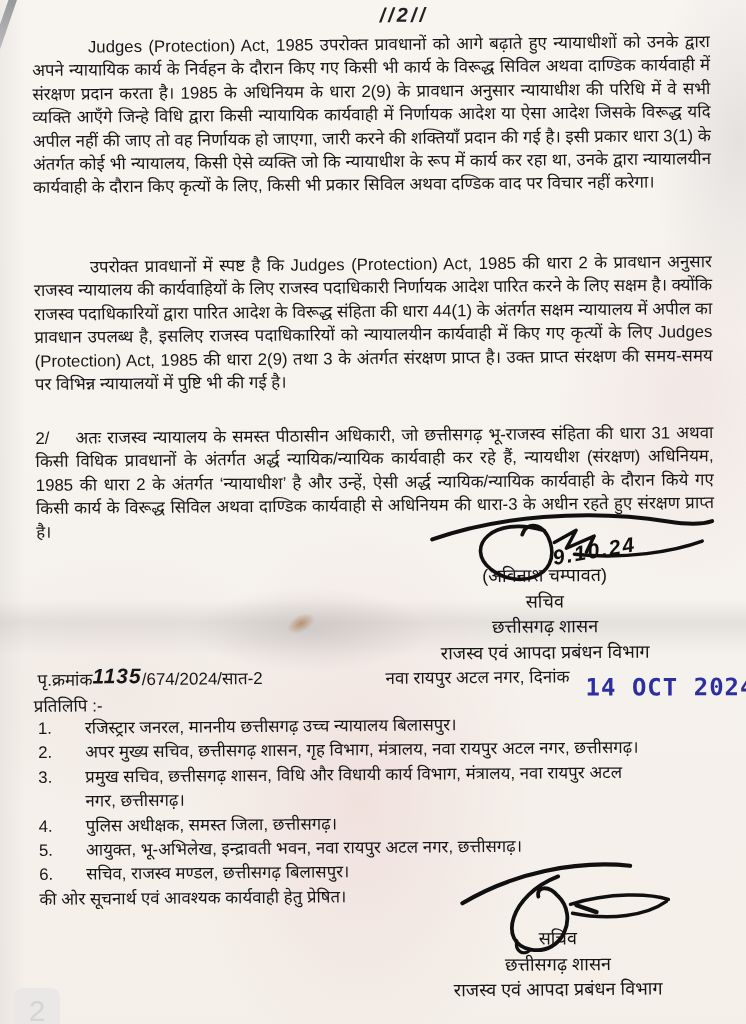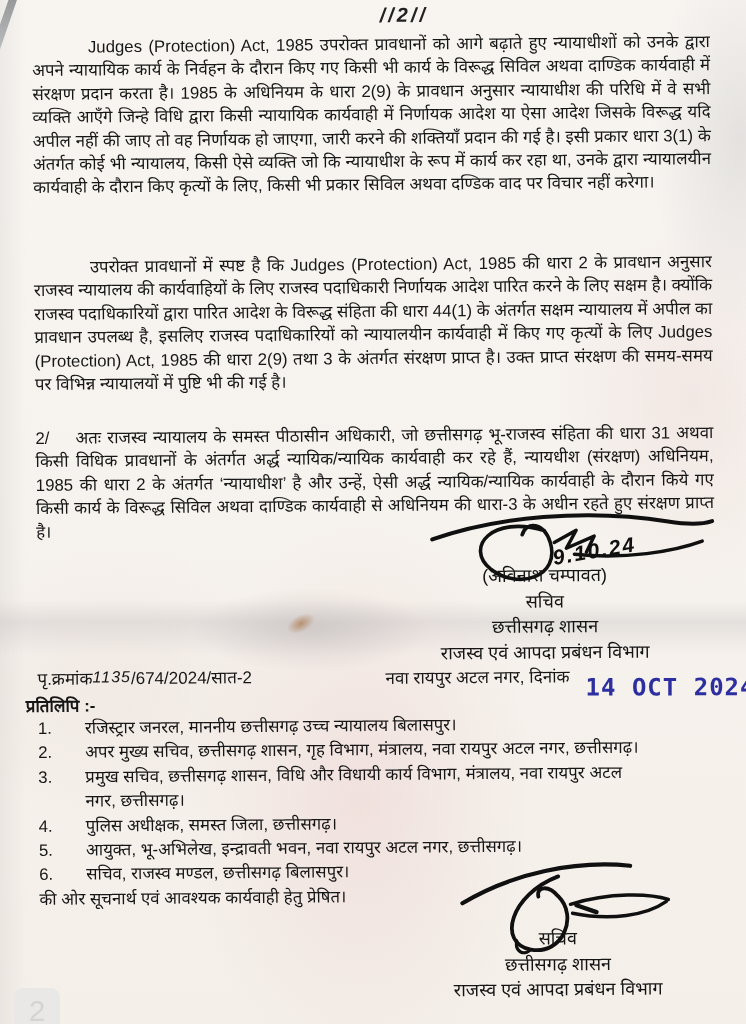--- a/index.html
+++ b/index.html
@@ -28,25 +28,25 @@
     letter-spacing:3px;font-weight:bold;color:#222;}
   .gap{display:inline-block;width:26px;}
   
   .sigtext{position:absolute;text-align:center;font-size:18px;line-height:25.5px;color:#141414;font-weight:500;}
   .handwrit{position:absolute;font-style:italic;font-weight:bold;color:#101010;}
   .hd1{left:552px;top:541px;font-size:21px;transform:rotate(-9deg);letter-spacing:2px;}
   .sigsvg{position:absolute;}
   
   .refline{position:absolute;left:36px;top:660px;width:678px;font-size:17px;font-weight:500;}
   .ref-left{position:absolute;left:0;top:4px;white-space:nowrap;}
-  .ref-num{font-style:italic;font-weight:normal;font-size:16px;position:relative;top:-2px;letter-spacing:1px;}
+  .ref-num{font-style:italic;font-weight:bold;font-size:21px;position:relative;top:-2px;letter-spacing:1px;}
   .ref-right{position:absolute;left:348px;top:6px;white-space:nowrap;}
   .stamp{position:absolute;left:584px;top:676px;font-family:"DejaVu Sans Mono","Liberation Mono",monospace;
     font-size:24px;font-weight:bold;color:#2d2fa0;letter-spacing:1px;transform:rotate(.4deg);white-space:nowrap;}
-  .copylabel{position:absolute;left:24px;top:691px;font-size:17px;font-weight:700;}
+  .copylabel{position:absolute;left:32px;top:691px;font-size:17px;font-weight:400;}
   .copies{position:absolute;left:36px;top:714px;width:648px;font-size:16.8px;line-height:24.4px;font-weight:500;}
   .copyrow{display:flex;}
   .copyrow .num{width:47px;flex:0 0 47px;}
   .copyrow .txt{flex:1;padding-right:40px;}
   .closing{margin-top:0;}
   
   .badge{position:absolute;left:14px;top:988px;width:46px;height:46px;border-radius:9px;
     background:#e9e8e6;color:#d6d4d2;font-size:30px;display:flex;align-items:center;justify-content:center;}
   .staple{position:absolute;left:-3px;top:-12px;width:8px;height:92px;border-radius:4px;
     background:linear-gradient(#6f7276,#c7c9cb);transform:rotate(19deg);opacity:.75;}

